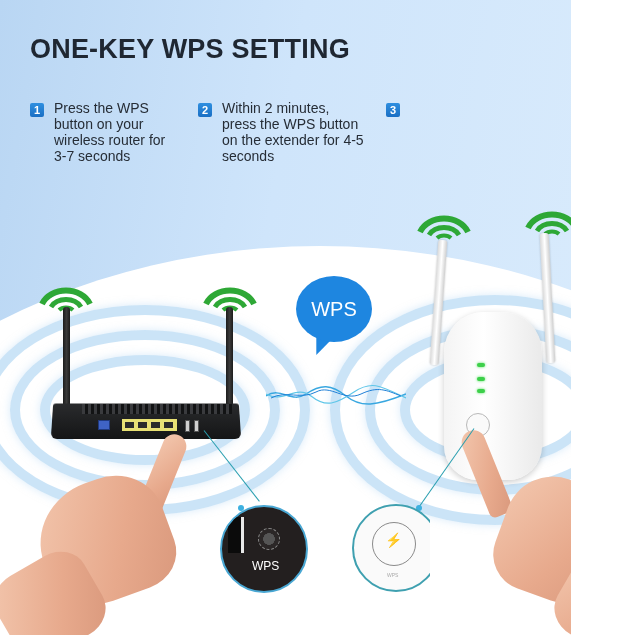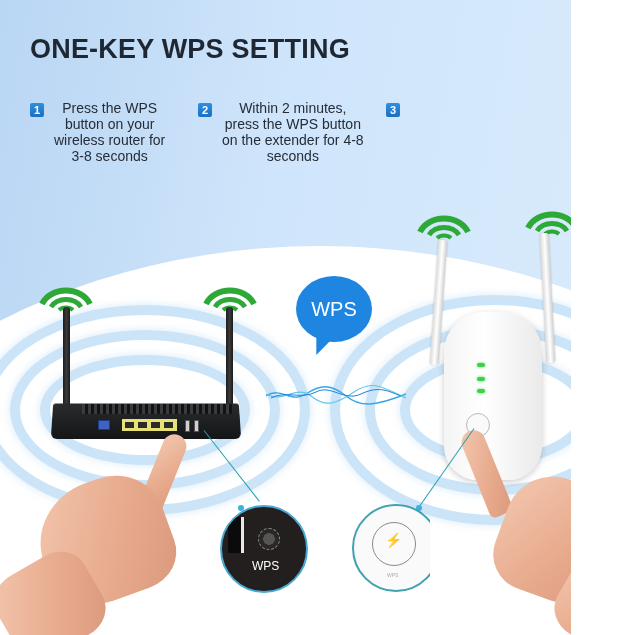--- a/index.html
+++ b/index.html
@@ -1,19 +1,19 @@
 <!DOCTYPE html>
 <html><head>
 <meta charset="utf-8">
 <style>
   * { box-sizing: border-box; margin: 0; padding: 0; }
   html, body { width: 640px; height: 635px; overflow: hidden; background: #ffffff; }
   body { font-family: "Liberation Sans", sans-serif; position: relative; }
   .page { position: absolute; left: 0; top: 0; width: 571px; height: 635px; overflow: hidden;
-          background: linear-gradient(100deg, #b9d6f3 0%, #cfe5fb 45%, #d9ebfc 100%); text-align: center; }
+          background: linear-gradient(100deg, #b9d6f3 0%, #cfe5fb 45%, #d9ebfc 100%); }
   .white-arc { position: absolute; left: -260px; top: 246px; width: 1160px; height: 900px;
                border-radius: 50%; background: #ffffff; }
   .title { position: absolute; left: 30px; top: 34px; font-size: 27px; font-weight: bold;
            color: #1f2732; letter-spacing: 0.2px; }
   .step { position: absolute; top: 100px; display: flex; gap: 10px; }
   .step .num { width: 14px; height: 14px; background: linear-gradient(#2f8fe0, #1a6fc4);
                border-radius: 2px; color: #fff; font-size: 11px; font-weight: bold;
                display: flex; align-items: center; justify-content: center; margin-top: 3px; flex-shrink: 0; }
   .step .text { font-size: 14px; line-height: 16px; color: #262d36; white-space: pre-line; }
   .step1 { left: 30px; }
@@ -71,27 +71,27 @@
 <div class="page">
   <div class="white-arc"></div>
 
   <div class="title">ONE-KEY WPS SETTING</div>
 
   <div class="step step1">
     <div class="num">1</div>
     <div class="text">Press the WPS
 button on your
 wireless router for
-3-8 seconds</div>
+3-7 seconds</div>
   </div>
   <div class="step step2">
     <div class="num">2</div>
     <div class="text">Within 2 minutes,
 press the WPS button
-on the extender for 4-8
+on the extender for 4-5
 seconds</div>
   </div>
   <div class="step step3">
     <div class="num">3</div>
   </div>
 
   <div>
     <div class="ring" style="left:-20px; top:305px; width:330px; height:210px;"></div>
     <div class="ring" style="left:10px; top:330px; width:270px; height:160px;"></div>
     <div class="ring" style="left:40px; top:355px; width:210px; height:110px;"></div>

